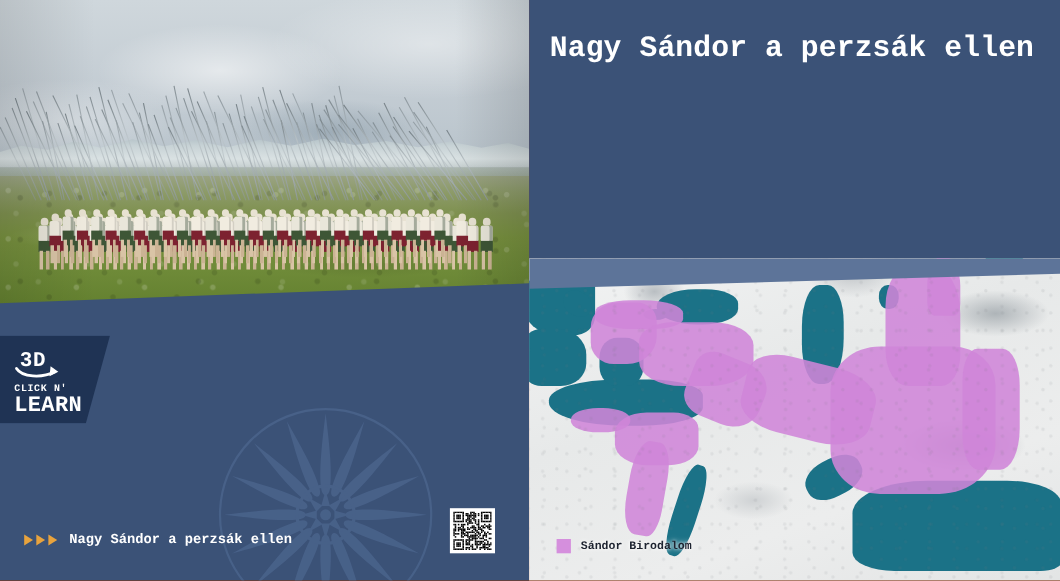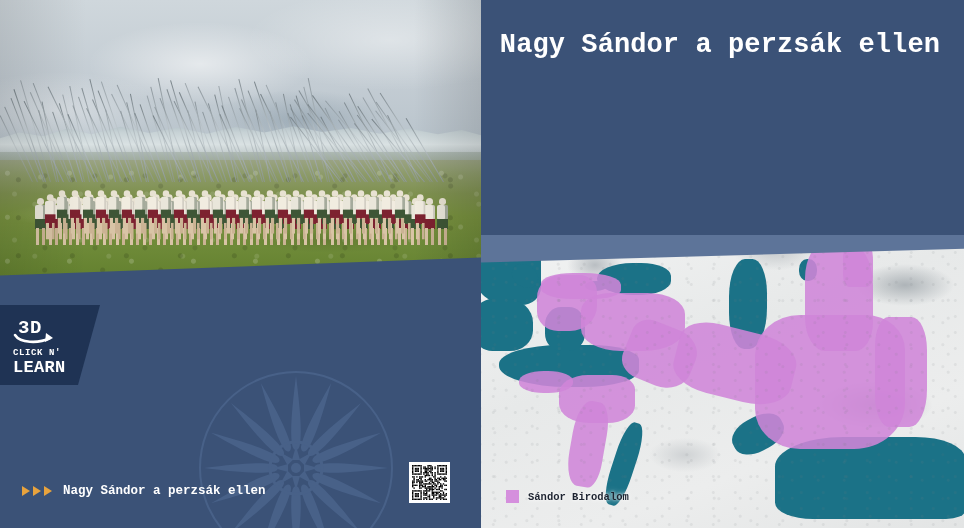--- a/index.html
+++ b/index.html
@@ -118,21 +118,21 @@
   
   .botpanel{position:absolute;left:0;top:300px;width:481px;height:228px;background:#3b5277;}
   .vergina{position:absolute;left:196px;top:368px;width:200px;height:200px;opacity:.50;}
 
   .badge{position:absolute;left:0;top:305px;width:100px;height:80px;background:#1f3354;
     clip-path:polygon(0 0,100% 0,78% 100%,0 100%);}
   .badge .b3d{position:absolute;left:18px;top:12px;color:#fff;font-size:19px;font-weight:bold;
     letter-spacing:.5px;}
   .badge .arrow{position:absolute;left:12px;top:24px;width:44px;height:16px;}
   .badge .cn{position:absolute;left:13px;top:43px;color:#fff;font-size:9px;font-weight:bold;letter-spacing:.6px;}
-  .badge .lrn{position:absolute;left:13px;top:53px;color:#fff;font-size:17px;font-weight:bold;letter-spacing:.3px;}
+  .badge .lrn{position:absolute;left:13px;top:53px;color:#fff;font-size:20px;font-weight:bold;letter-spacing:.3px;}
 
   .caption{position:absolute;left:22px;top:484px;display:flex;align-items:center;gap:11px;}
   .caption .tris{display:flex;gap:3px;}
   .caption .ct{width:0;height:0;border-left:8px solid #e8a33d;
     border-top:5px solid transparent;border-bottom:5px solid transparent;}
   .caption .ctext{color:#ffffff;font-size:12.5px;font-weight:bold;}
 
   .qr{position:absolute;left:409px;top:462px;width:41px;height:41px;background:#fff;padding:3px;}
   .qr svg{display:block;}
 </style>

